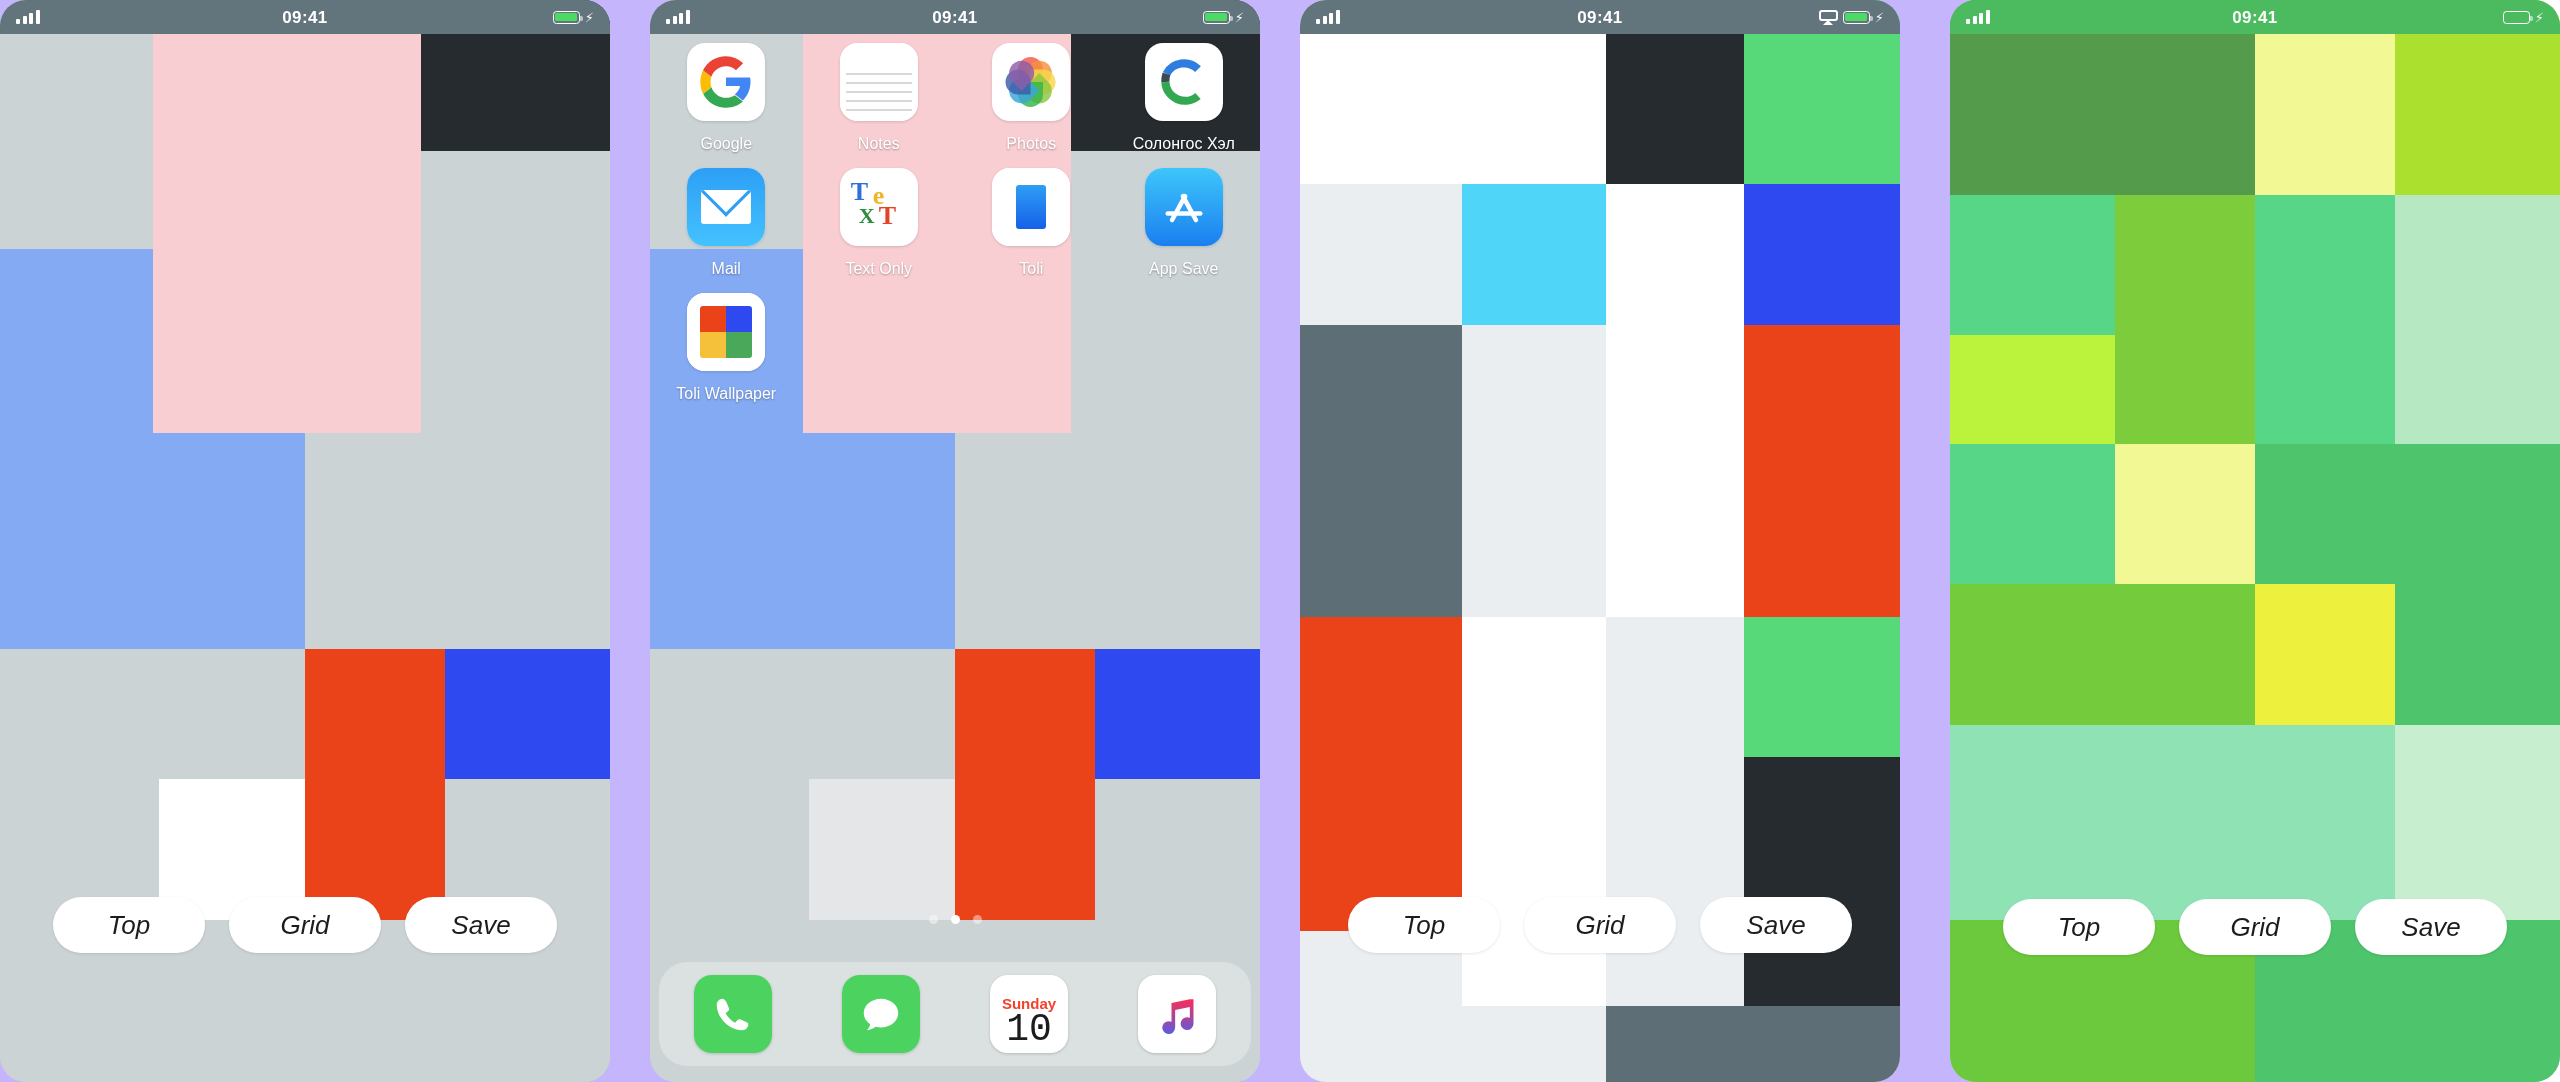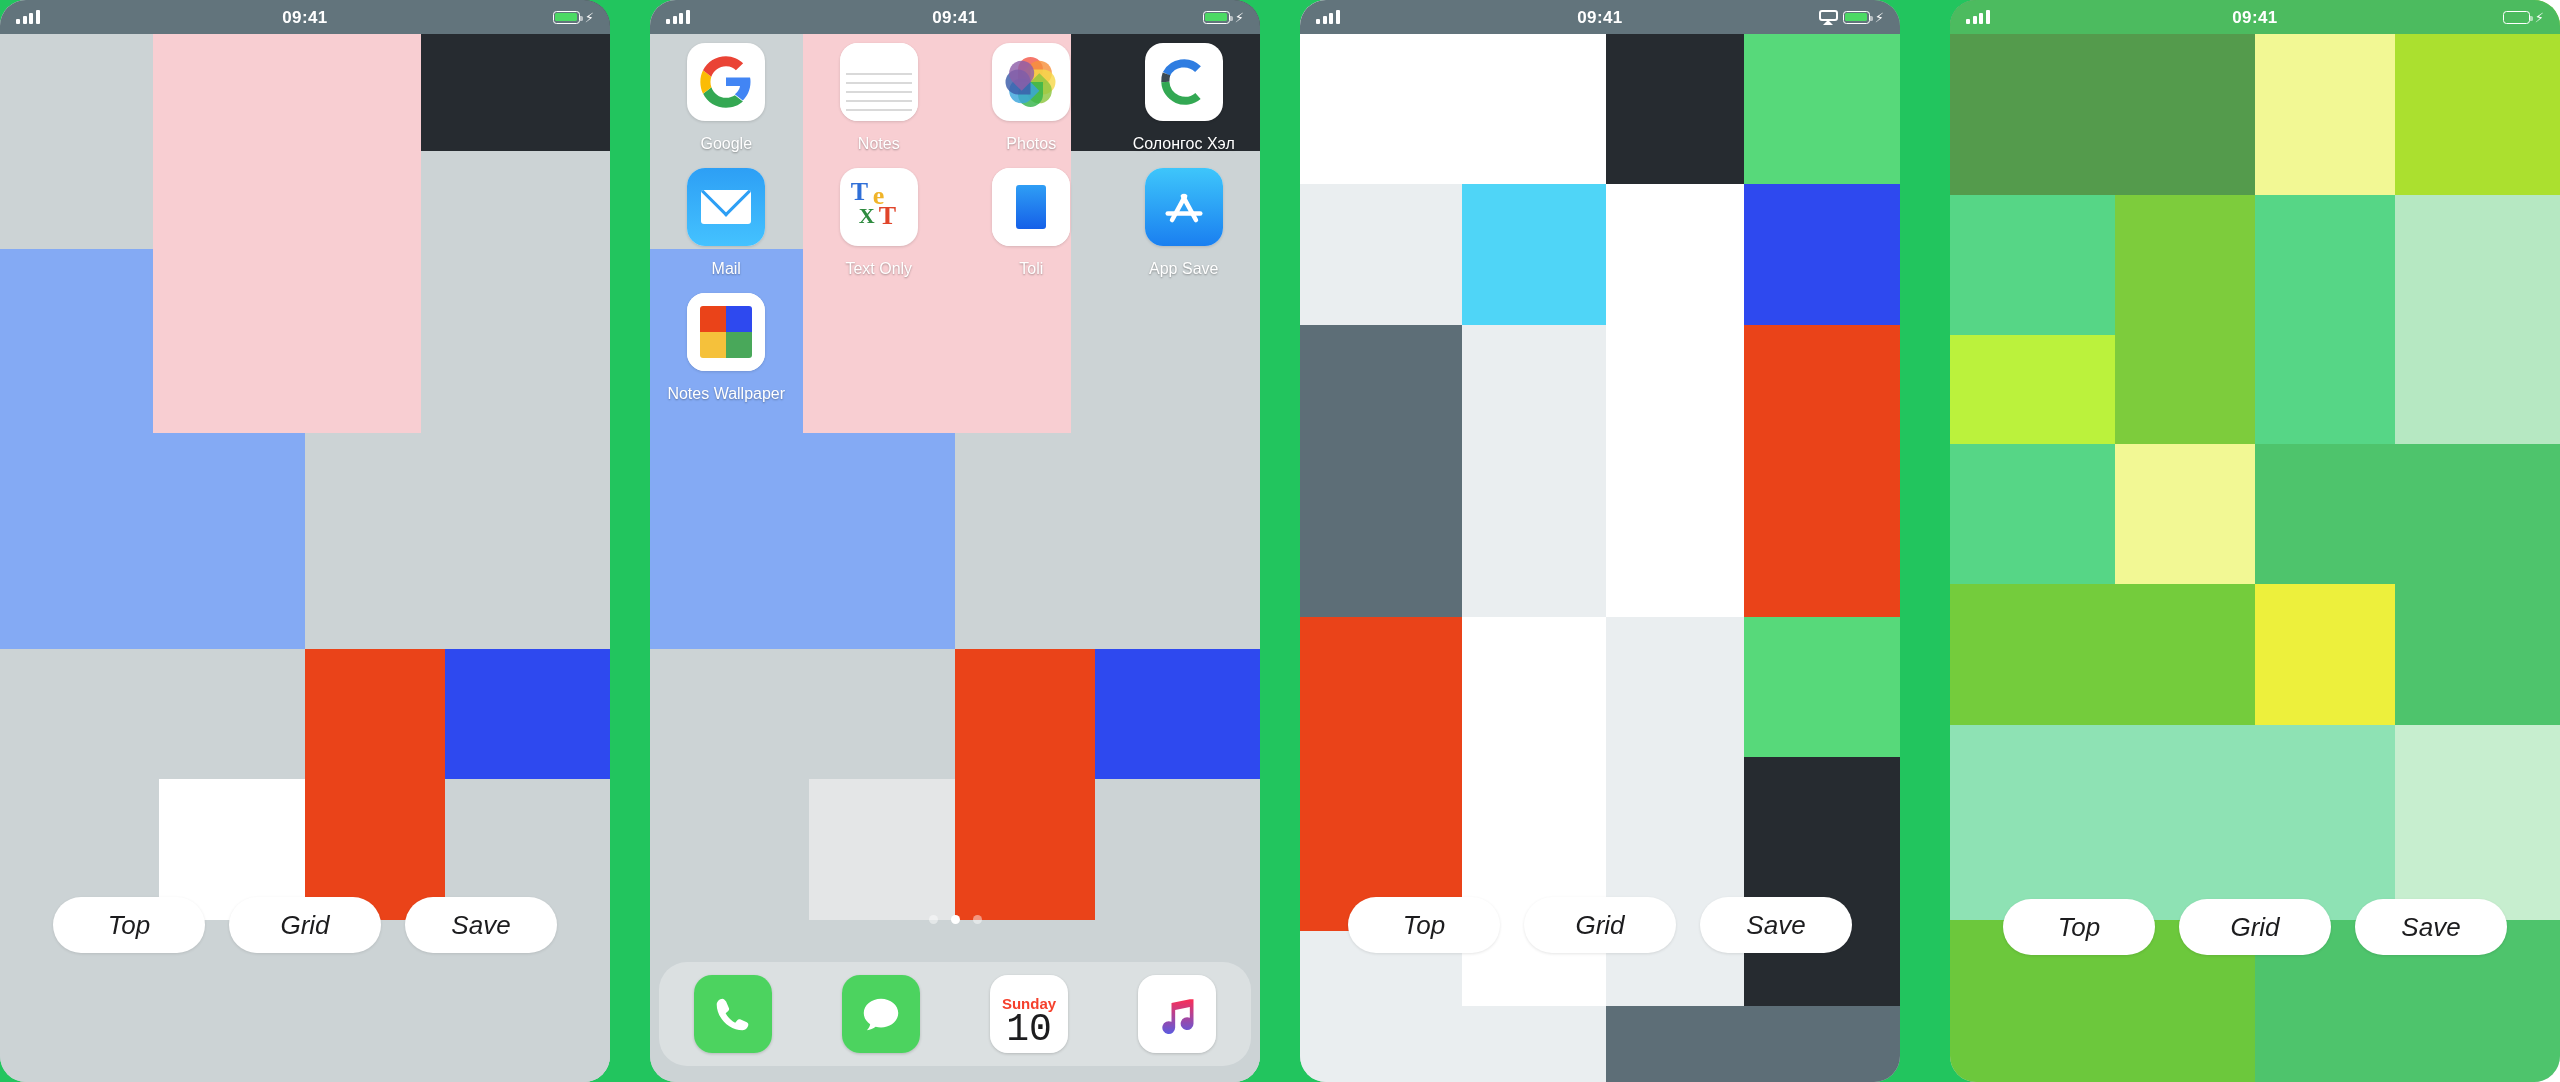--- a/index.html
+++ b/index.html
@@ -4,21 +4,21 @@
 <style>
   * { margin:0; padding:0; box-sizing:border-box; }
   html,body{
     width:2560px; height:1082px; overflow:hidden;
     background:#ffffff;
     font-family:"Liberation Sans","DejaVu Sans",sans-serif;
   }
   #stage{
     position:relative; width:2068px; height:1082px;
     display:flex; align-items:flex-start;
-    background:#22c55e;
+    background:#c4b5fd;
   }
 
   
   .phone{
     position:relative;
     height:1082px;
     overflow:hidden;
     border-radius:26px;
     background:#c9d0d2;
     flex:0 0 auto;
@@ -331,21 +331,21 @@
             <div class="appicon">
               <div style="width: 100%; height: 100%; display: flex; align-items: center; justify-content: center; background: rgb(255, 255, 255);">
                 <div class="quad">
                   <div style="background: rgb(234, 67, 25);"></div>
                   <div style="background: rgb(46, 73, 239);"></div>
                   <div style="background: rgb(245, 193, 59);"></div>
                   <div style="background: rgb(73, 168, 90);"></div>
                 </div>
               </div>
             </div>
-            <div class="applabel">Notes Wallpaper</div>
+            <div class="applabel">Toli Wallpaper</div>
           </div>
         </div>
         <div class="dots" style="bottom: 158px;">
           <div class="dot"></div>
           <div class="dot on"></div>
           <div class="dot"></div>
         </div>
         <div class="dock" style="bottom: 16px; height: 104px;">
           <div class="dockicon">
             <div style="width: 100%; height: 100%; background: rgb(76, 211, 95); display: flex; align-items: center; justify-content: center;">

